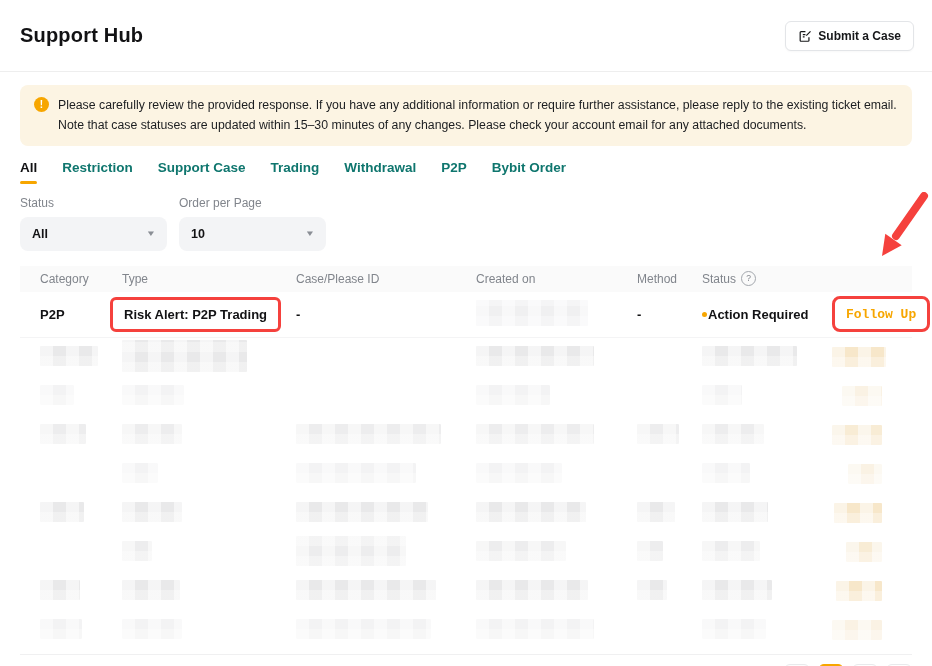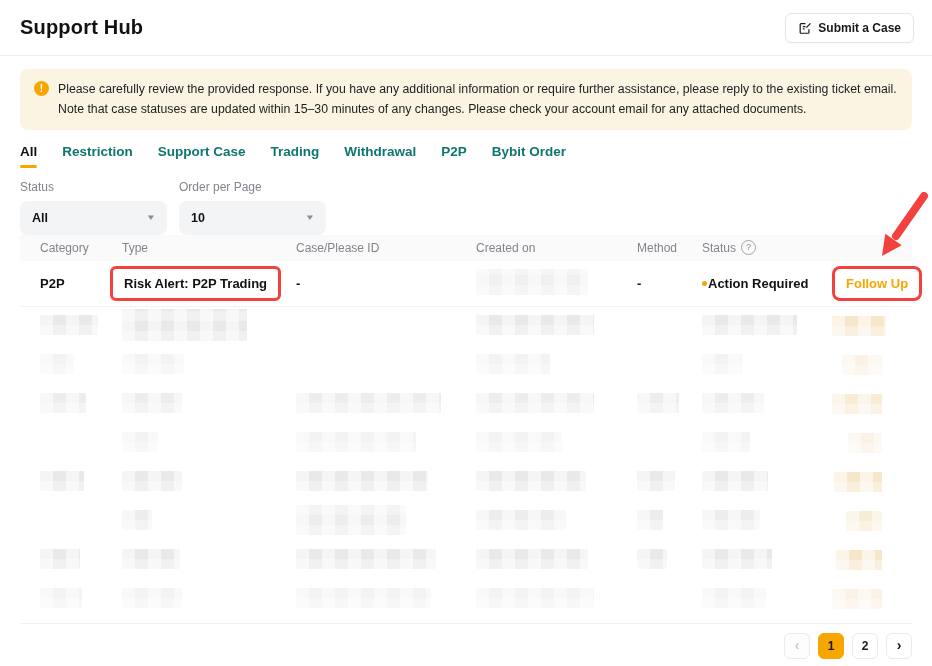--- a/index.html
+++ b/index.html
@@ -3,21 +3,21 @@
 <meta charset="utf-8">
 <style>
   html,body{margin:0;padding:0;}
   body{
     width:932px;height:666px;overflow:hidden;background:#ffffff;
     font-family:"Liberation Sans","DejaVu Sans",sans-serif;color:#121214;
     position:relative;
   }
   
   .topbar{
-    height:56px;display:flex;align-items:center;justify-content:space-between;
+    height:72px;display:flex;align-items:center;justify-content:space-between;
     padding:0 18px 0 20px;border-bottom:1px solid #eeeeee;box-sizing:border-box;
   }
   .page-title{font-size:20px;font-weight:bold;margin:0;letter-spacing:.2px;}
   .submit-btn{
     display:flex;align-items:flex-end;gap:6px;background:#fff;border:1px solid #e3e5e8;
     border-radius:6px;padding:7px 12px;font-size:12px;font-weight:bold;color:#17181a;
     cursor:pointer;box-shadow:0 1px 2px rgba(0,0,0,.03);font-family:inherit;
   }
   .submit-btn svg{display:block;}
   
@@ -48,21 +48,21 @@
   .filters{display:flex;gap:12px;margin-top:12px;}
   .filter-label{font-size:12px;color:#81858c;margin-bottom:7px;}
   .select{
     width:147px;height:34px;background:#f3f4f6;border-radius:8px;box-sizing:border-box;
     display:flex;align-items:center;justify-content:space-between;padding:0 12px;
     cursor:pointer;
   }
   .select-value{font-size:12.5px;font-weight:bold;color:#121214;}
   .caret{font-size:8px;color:#8a8e95;transform:scaleX(1.3);}
   
-  .table{}
+  .table{margin-top:15px;}
   .grid{
     display:grid;grid-template-columns:82px 174px 180px 161px 65px 130px 1fr;
     align-items:center;
   }
   .thead{
     background:#fafafa;height:26px;font-size:12px;color:#81858c;
     padding-left:20px;box-sizing:border-box;
   }
   .thead .hcell{display:flex;align-items:center;gap:5px;}
   .help-icon{
@@ -74,21 +74,21 @@
   .annotate-box{
     display:inline-block;border:3px solid #f5413d;border-radius:6px;padding:7px 11px;
     margin-left:-12px;background:#fff;
   }
   .status-cell{display:flex;align-items:center;gap:1px;}
   .status-dot{width:5px;height:5px;border-radius:50%;background:#f7a600;flex:0 0 auto;}
   .action-cell{display:flex;justify-content:flex-end;padding-right:14px;}
   .followup-box{
     display:inline-block;border:3px solid #f5413d;border-radius:8px;padding:7px 11px;
   }
-  .followup-link{color:#f7a600;font-size:13px;font-weight:bold;cursor:pointer;white-space:nowrap;}
+  .followup-link{color:#f7a600;font-size:13px;font-weight:bold;cursor:pointer;white-space:nowrap;font-family:Liberation Mono, monospace;}
   
   .redacted{height:39px;}
   .ph{
     display:inline-block;height:20px;border-radius:1px;background-color:#e9e9ea;
     background-image:
       repeating-linear-gradient(90deg, rgba(255,255,255,.55) 0 13px, rgba(255,255,255,0) 13px 26px),
       repeating-linear-gradient(0deg, rgba(255,255,255,.35) 0 10px, rgba(255,255,255,0) 10px 20px);
   }
   .ph-orange{background-color:#f7e7ca;}
   .ph-light{background-color:#f0f0f1;}

